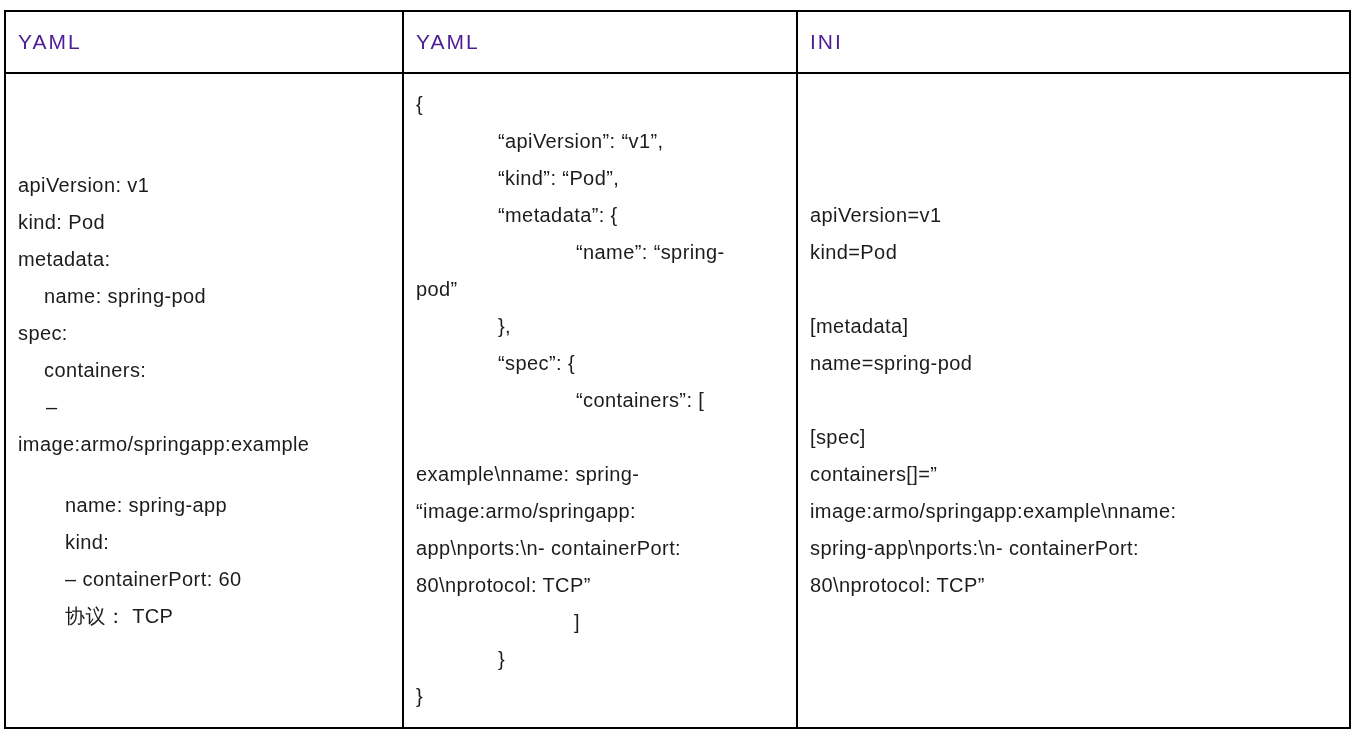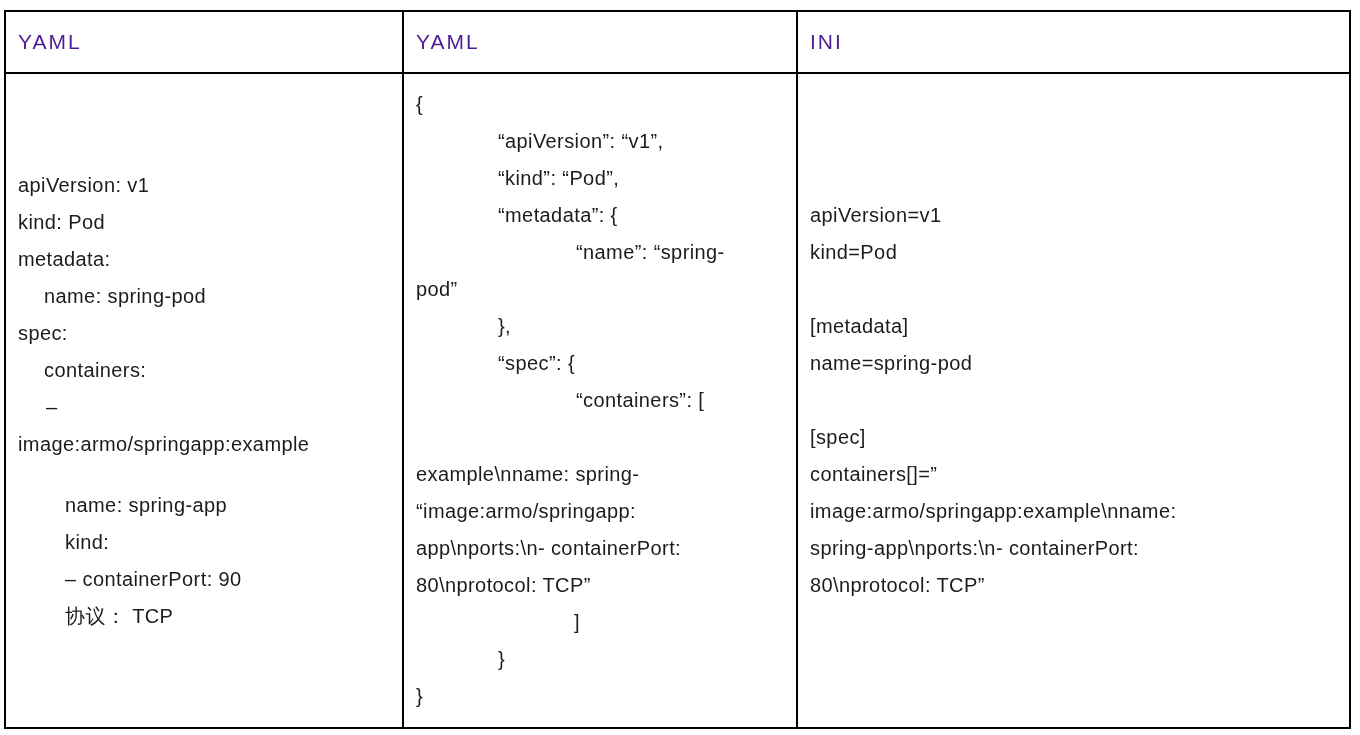--- a/index.html
+++ b/index.html
@@ -65,21 +65,21 @@
       <div class="code-line">apiVersion: v1</div>
       <div class="code-line">kind: Pod</div>
       <div class="code-line">metadata:</div>
       <div class="code-line" style="padding-left: 26px;">name: spring-pod</div>
       <div class="code-line">spec:</div>
       <div class="code-line" style="padding-left: 26px;">containers:</div>
       <div class="code-line" style="padding-left: 28px;">–</div>
       <div class="code-line">image:armo/springapp:example</div>
       <div class="code-line" style="padding-left: 47px; margin-top: 24px;">name: spring-app</div>
       <div class="code-line" style="padding-left: 47px;">kind:</div>
-      <div class="code-line" style="padding-left: 47px;">– containerPort: 90</div>
+      <div class="code-line" style="padding-left: 47px;">– containerPort: 60</div>
       <div class="code-line" style="padding-left: 47px;">协议： TCP</div>
     </div>
   <div class="bcell c2">
       <div class="code-line">{</div>
       <div class="code-line" style="padding-left: 82px;">“apiVersion”: “v1”,</div>
       <div class="code-line" style="padding-left: 82px;">“kind”: “Pod”,</div>
       <div class="code-line" style="padding-left: 82px;">“metadata”: {</div>
       <div class="code-line" style="padding-left: 160px;">“name”: “spring-</div>
       <div class="code-line">pod”</div>
       <div class="code-line" style="padding-left: 82px;">},</div>

